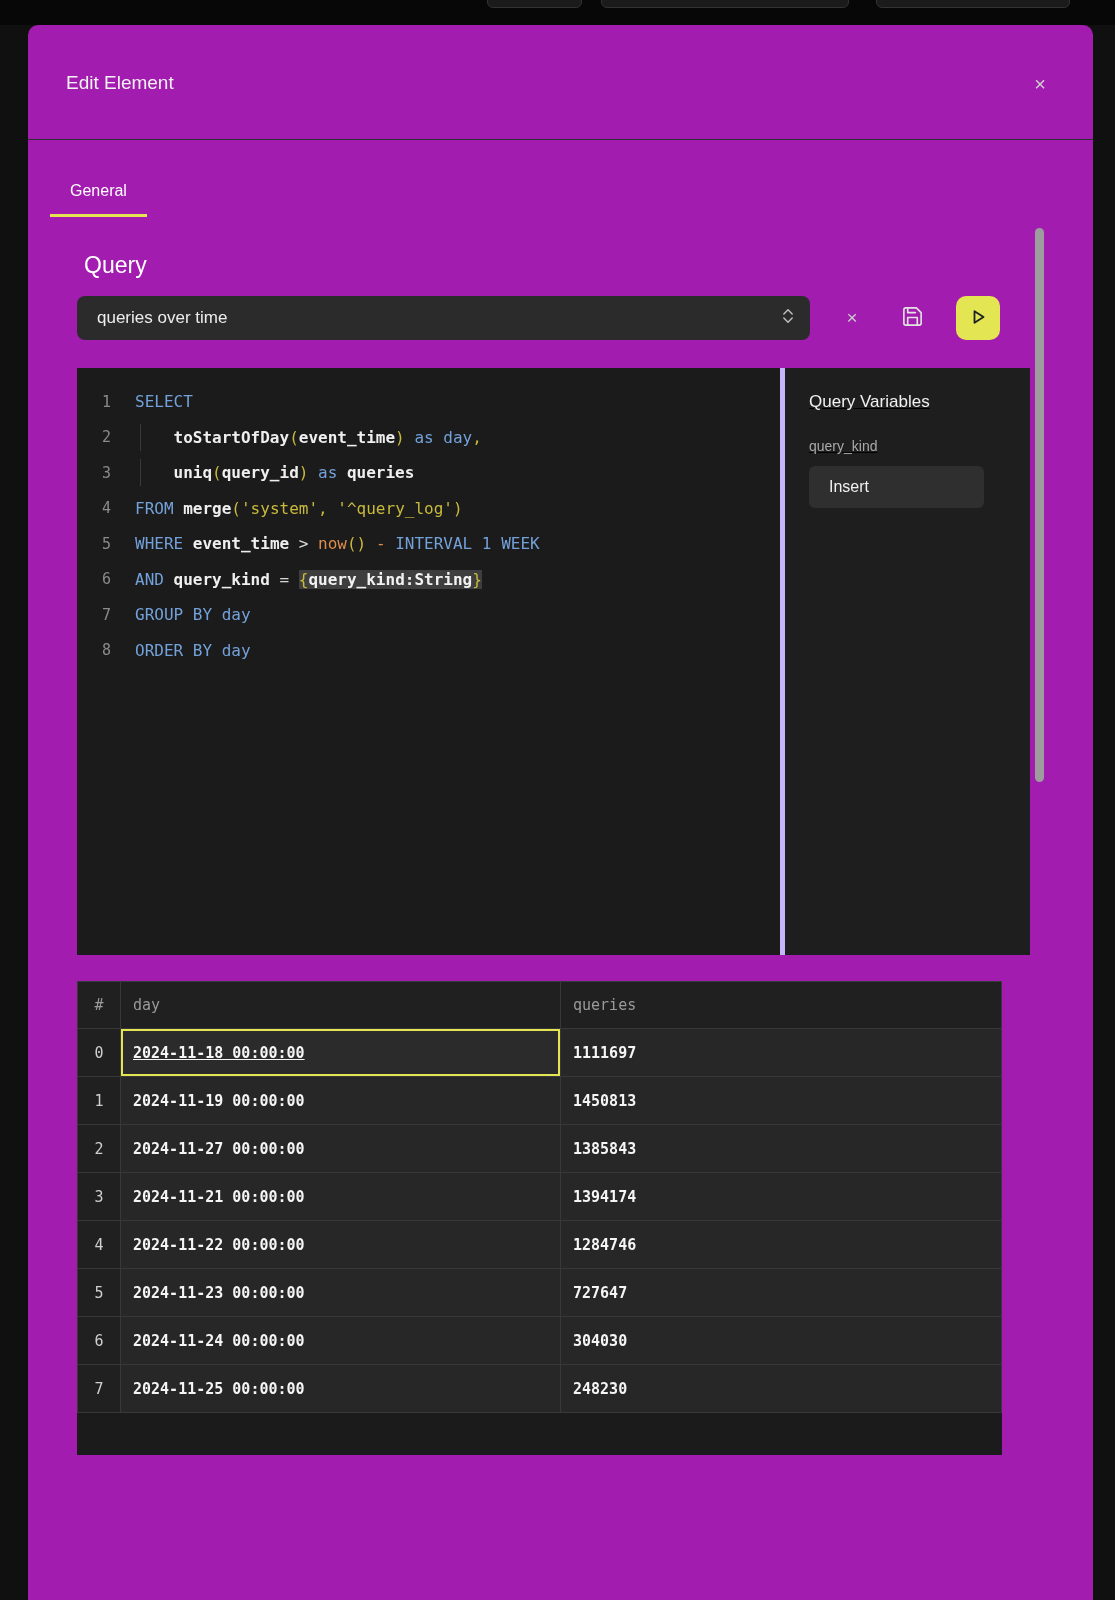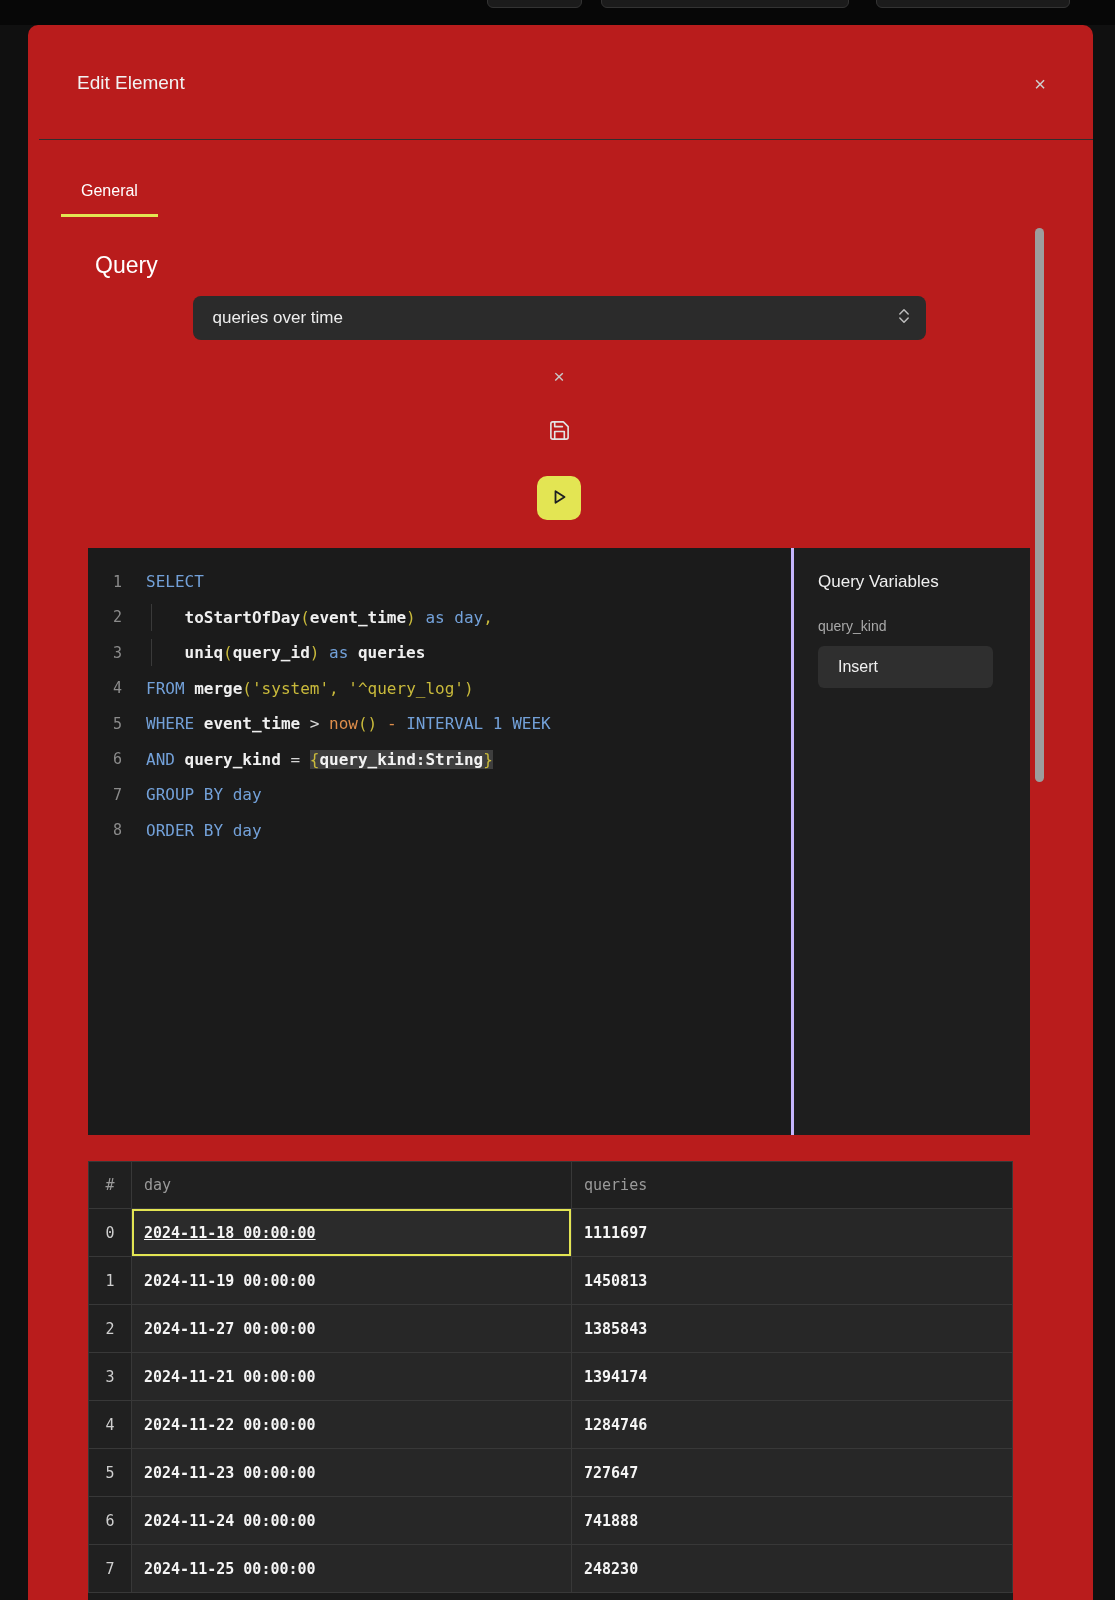--- a/index.html
+++ b/index.html
@@ -12,40 +12,40 @@
   
   .topbar { position:absolute; top:0; left:0; right:0; height:25px; background:#070707; overflow:hidden; }
   .frag { position:absolute; top:-14px; height:22px; background:#1b1b1b; border:1px solid #333; border-radius:6px; }
   .frag1 { left:487px; width:95px; }
   .frag2 { left:601px; width:248px; }
   .frag3 { left:876px; width:194px; }
 
   
   .modal {
     position:absolute; left:28px; top:25px; width:1065px; height:1575px;
-    background:#b91c1c; border-radius:10px 10px 0 0;padding-left:11px;
+    background:#a21caf; border-radius:10px 10px 0 0;
   }
   .modal-header { padding:47px 38px 45px 38px; border-bottom:1px solid #2f2f2f; position:relative; }
   .modal-title { margin:0; font-size:19px; font-weight:500; color:#f2f2f2; line-height:22px; }
   .close-btn {
     position:absolute; top:44px; right:38px; width:30px; height:30px;
     background:none; border:none; color:#cfcfcf; font-size:20px; line-height:30px;
     text-align:center; cursor:pointer; padding:0;
   }
 
   .tabbar { margin:40px 0 0 22px; }
   .tab {
     display:inline-block; padding:2px 20px 14px; color:#ffffff; font-size:16px;
     font-weight:500; border-bottom:3px solid var(--accent); cursor:pointer;
   }
 
   .content { padding:30px 63px 0 49px; }
   .query-heading { margin:7px; font-size:23px; font-weight:400; color:#ffffff; line-height:22px; }
 
-  .query-row { margin-top:20px; display:flex; align-items:center; gap:26px;flex-direction:column; }
+  .query-row { margin-top:20px; display:flex; align-items:center; gap:26px; }
   .select {
     width:733px; height:44px; background:#2b2b2b; border-radius:8px;
     display:flex; align-items:center; padding:0 12px 0 20px;
     color:#ededed; font-size:17px; cursor:pointer;
   }
   .select .val { flex:1; }
   .clear-btn { width:32px; background:none; border:none; color:#c9c9c9; font-size:19px; text-align:center; cursor:pointer; padding:0; }
   .save-btn { width:36px; height:36px; background:none; border:none; display:flex; align-items:center; justify-content:center; cursor:pointer; padding:0; }
   .run-btn { width:44px; height:44px; background:var(--accent); border:none; border-radius:10px; display:flex; align-items:center; justify-content:center; cursor:pointer; padding:0; }
 
@@ -60,21 +60,21 @@
   .s-ws { color:inherit; }
   .s-kw { color:var(--kw); }
   .s-id { color:#efefef; font-weight:700;margin-top:37px; }
   .s-p  { color:var(--paren); }
   .s-str{ color:var(--string); }
   .s-fn { color:var(--orange);text-align:center; }
   .s-op { color:#d6d6d6; }
   .s-pv { color:var(--paren); background:#3e3e3e; }
   .s-idv{ color:#f2f2f2; font-weight:700; background:#3e3e3e; }
 
-  .vars-pane { flex:1; background:#1e1e1e; border-left:3px solid #c4b5fd; padding:24px; }
+  .vars-pane { flex:1; background:#1e1e1e; border-left:5px solid #c4b5fd; padding:24px;text-decoration:underline; }
   .vars-title { margin:0; font-size:17px; font-weight:500; color:#f0f0f0; }
   .var-name { margin-top:26px; color:#a9a9a9; font-size:14px; }
   .insert-btn {
     margin-top:12px; width:175px; height:42px; background:#2f2f2f; border:none; border-radius:6px;
     color:#f0f0f0; font-size:16px; text-align:left; padding:0 0 0 20px; cursor:pointer;
     font-family:"Liberation Sans", sans-serif;
   }
 
   .results { margin-top:26px; }
   .results table { border-collapse:collapse; width:925px; font-family:"DejaVu Sans Mono", monospace; font-size:15px; table-layout:fixed; }
@@ -221,21 +221,21 @@
               <td>1284746</td>
             </tr>
             <tr>
               <td class="idx">5</td>
               <td class="">2024-11-23 00:00:00</td>
               <td>727647</td>
             </tr>
             <tr>
               <td class="idx">6</td>
               <td class="">2024-11-24 00:00:00</td>
-              <td>741888</td>
+              <td>304030</td>
             </tr>
             <tr>
               <td class="idx">7</td>
               <td class="">2024-11-25 00:00:00</td>
               <td>248230</td>
             </tr>
           </tbody>
       </table>
       <div class="table-gap"></div>
     </div>

